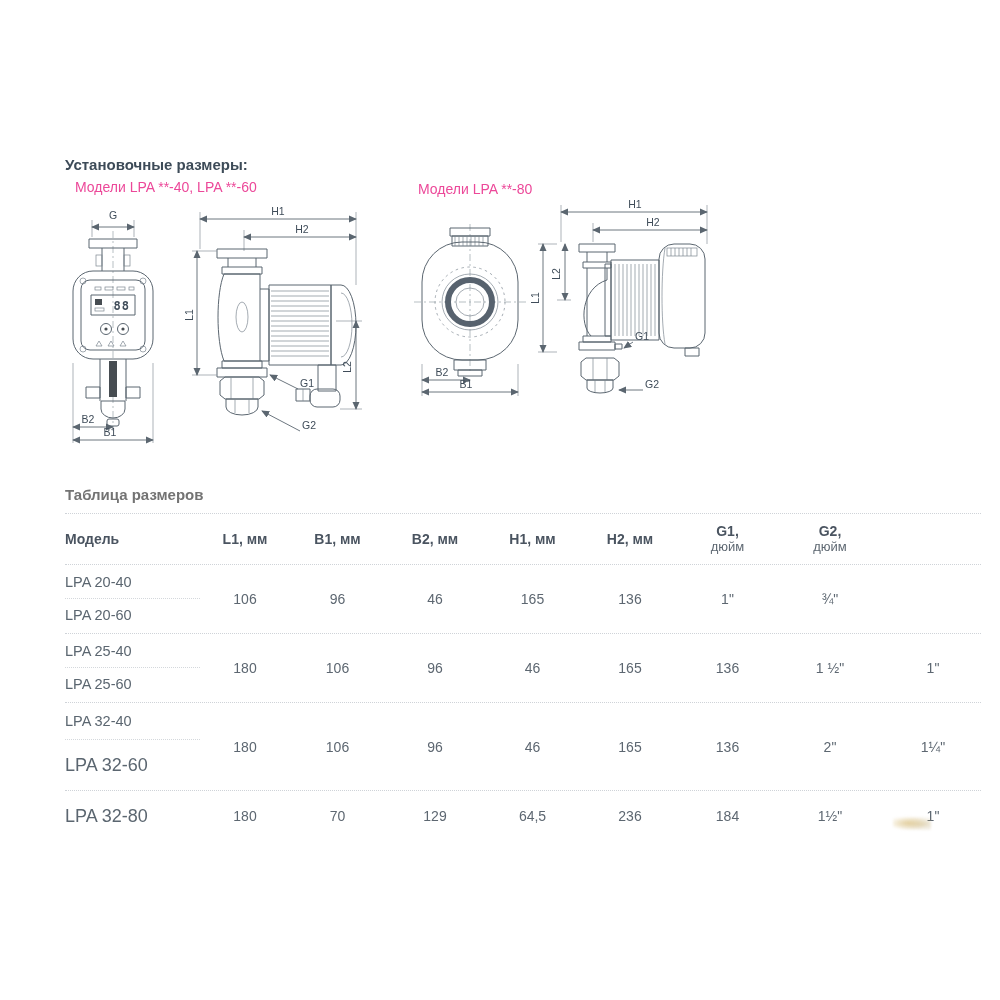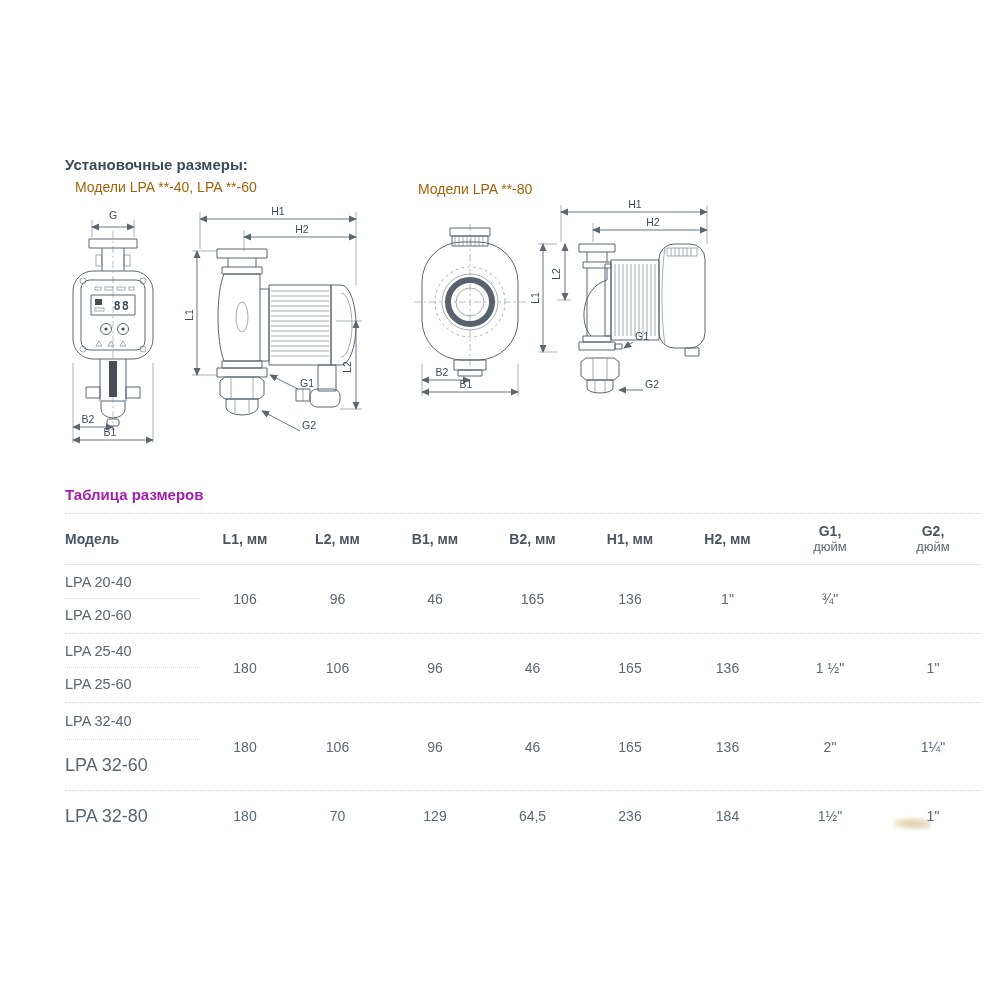--- a/index.html
+++ b/index.html
@@ -4,36 +4,36 @@
 <style>
   html,body { margin:0; padding:0; background:#ffffff; }
   .page {
     position:relative; width:988px; height:1000px; background:#ffffff;
     font-family:"Liberation Sans", sans-serif; color:#46535f; overflow:hidden;padding-left:36px;
   }
   .section-title {
     position:absolute; left:65px; top:156px;
     font-size:15px; font-weight:700; color:#3d4b58;
   }
-  .caption { position:absolute; font-size:14px; color:#a16207; }
+  .caption { position:absolute; font-size:14px; color:#ec4899; }
   .caption-left  { left:75px;  top:179px; }
   .caption-right { left:418px; top:181px; }
 
   svg.draw { position:absolute; overflow:visible; }
   .st   { stroke:#5b6670; stroke-width:1; fill:none; stroke-linejoin:round; }
   .thin { stroke:#7d8791; stroke-width:0.7; fill:none; }
   .dim  { stroke:#5b6670; stroke-width:0.9; fill:none; }
   .ext  { stroke:#8b949c; stroke-width:0.7; fill:none; }
   .cl   { stroke:#9aa3aa; stroke-width:0.7; fill:none; stroke-dasharray:7 3 2 3; }
   .dark { fill:#474d52; stroke:none; }
   text.dimlbl { font-family:"Liberation Sans", sans-serif; font-size:10.5px; fill:#3f4c59; stroke:none; }
   text.disp   { font-family:"DejaVu Sans Mono", monospace; font-size:12px; font-weight:bold; fill:#3f4c59; stroke:none; letter-spacing:1px; }
 
   .tablewrap { position:absolute; left:65px; top:486px; width:916px; }
-  .table-title { font-size:15px; font-weight:600; color:#a21caf; padding-bottom:10px; border-bottom:1px dotted #cfd3d8; }
+  .table-title { font-size:15px; font-weight:600; color:#737373; padding-bottom:10px; border-bottom:1px dotted #cfd3d8; }
   .thead, .tgroup {
     display:grid;
     grid-template-columns:135px 90px 95px 100px 95px 100px 95px 110px 96px;
   }
   .thead { border-bottom:1px dotted #cfd3d8; }
   .th {
     display:flex; flex-direction:column; justify-content:center; align-items:center;
     padding:9px 0 10px; font-size:14px; font-weight:700; color:#4a5460; min-height:30px;
   }
   .th .sub { font-weight:400; font-size:13px; color:#5d6771; }
@@ -300,23 +300,20 @@
     <div class="table-title">Таблица размеров</div>
 
     <div class="thead">
       <div class="th model-col">
         <span>Модель</span>
       </div>
       <div class="th">
           <span>L1, мм</span>
         </div>
       <div class="th">
-          <span>L2, мм</span>
-        </div>
-      <div class="th">
           <span>B1, мм</span>
         </div>
       <div class="th">
           <span>B2, мм</span>
         </div>
       <div class="th">
           <span>H1, мм</span>
         </div>
       <div class="th">
           <span>H2, мм</span>

